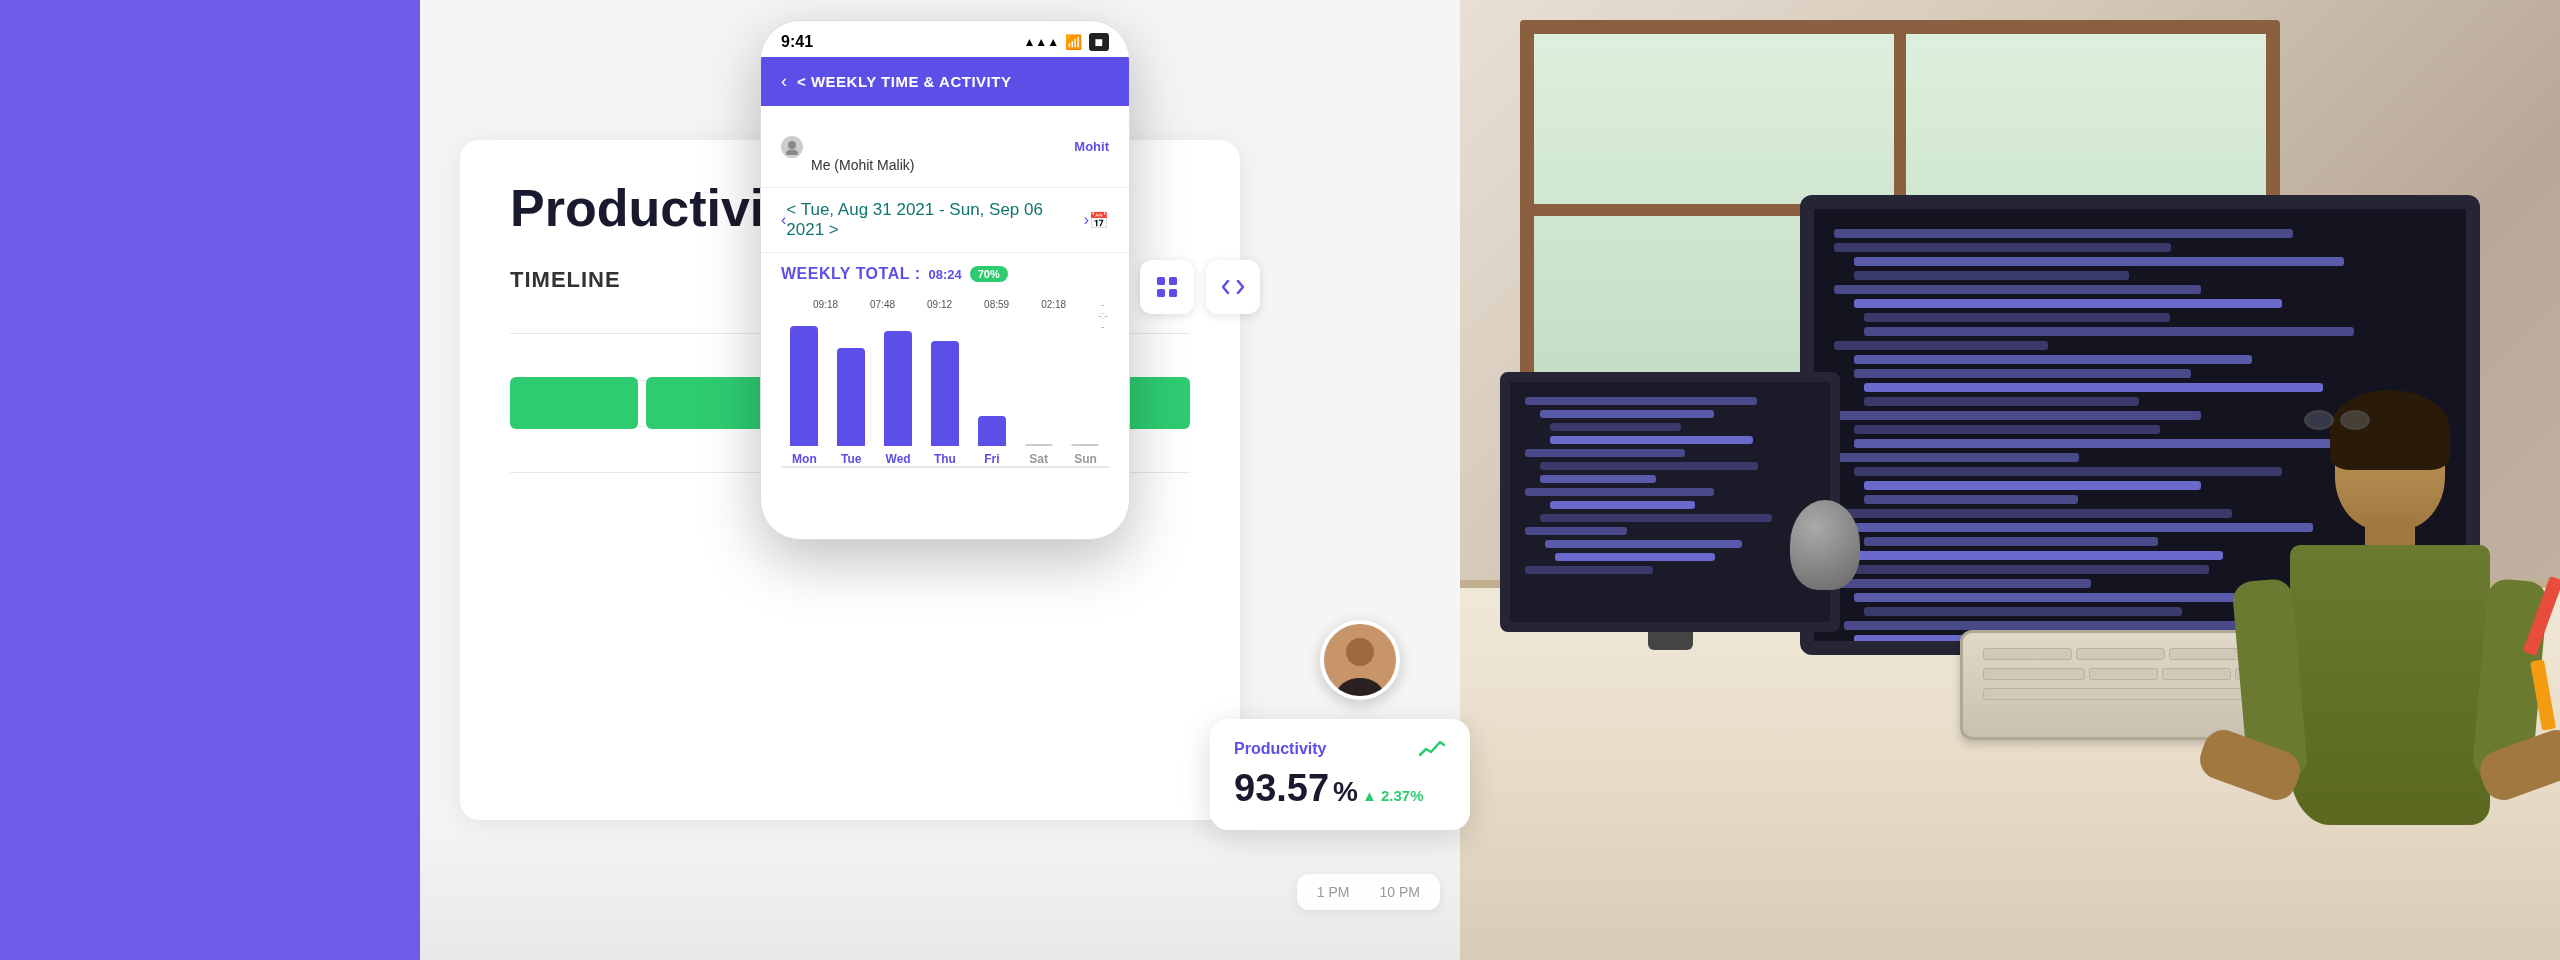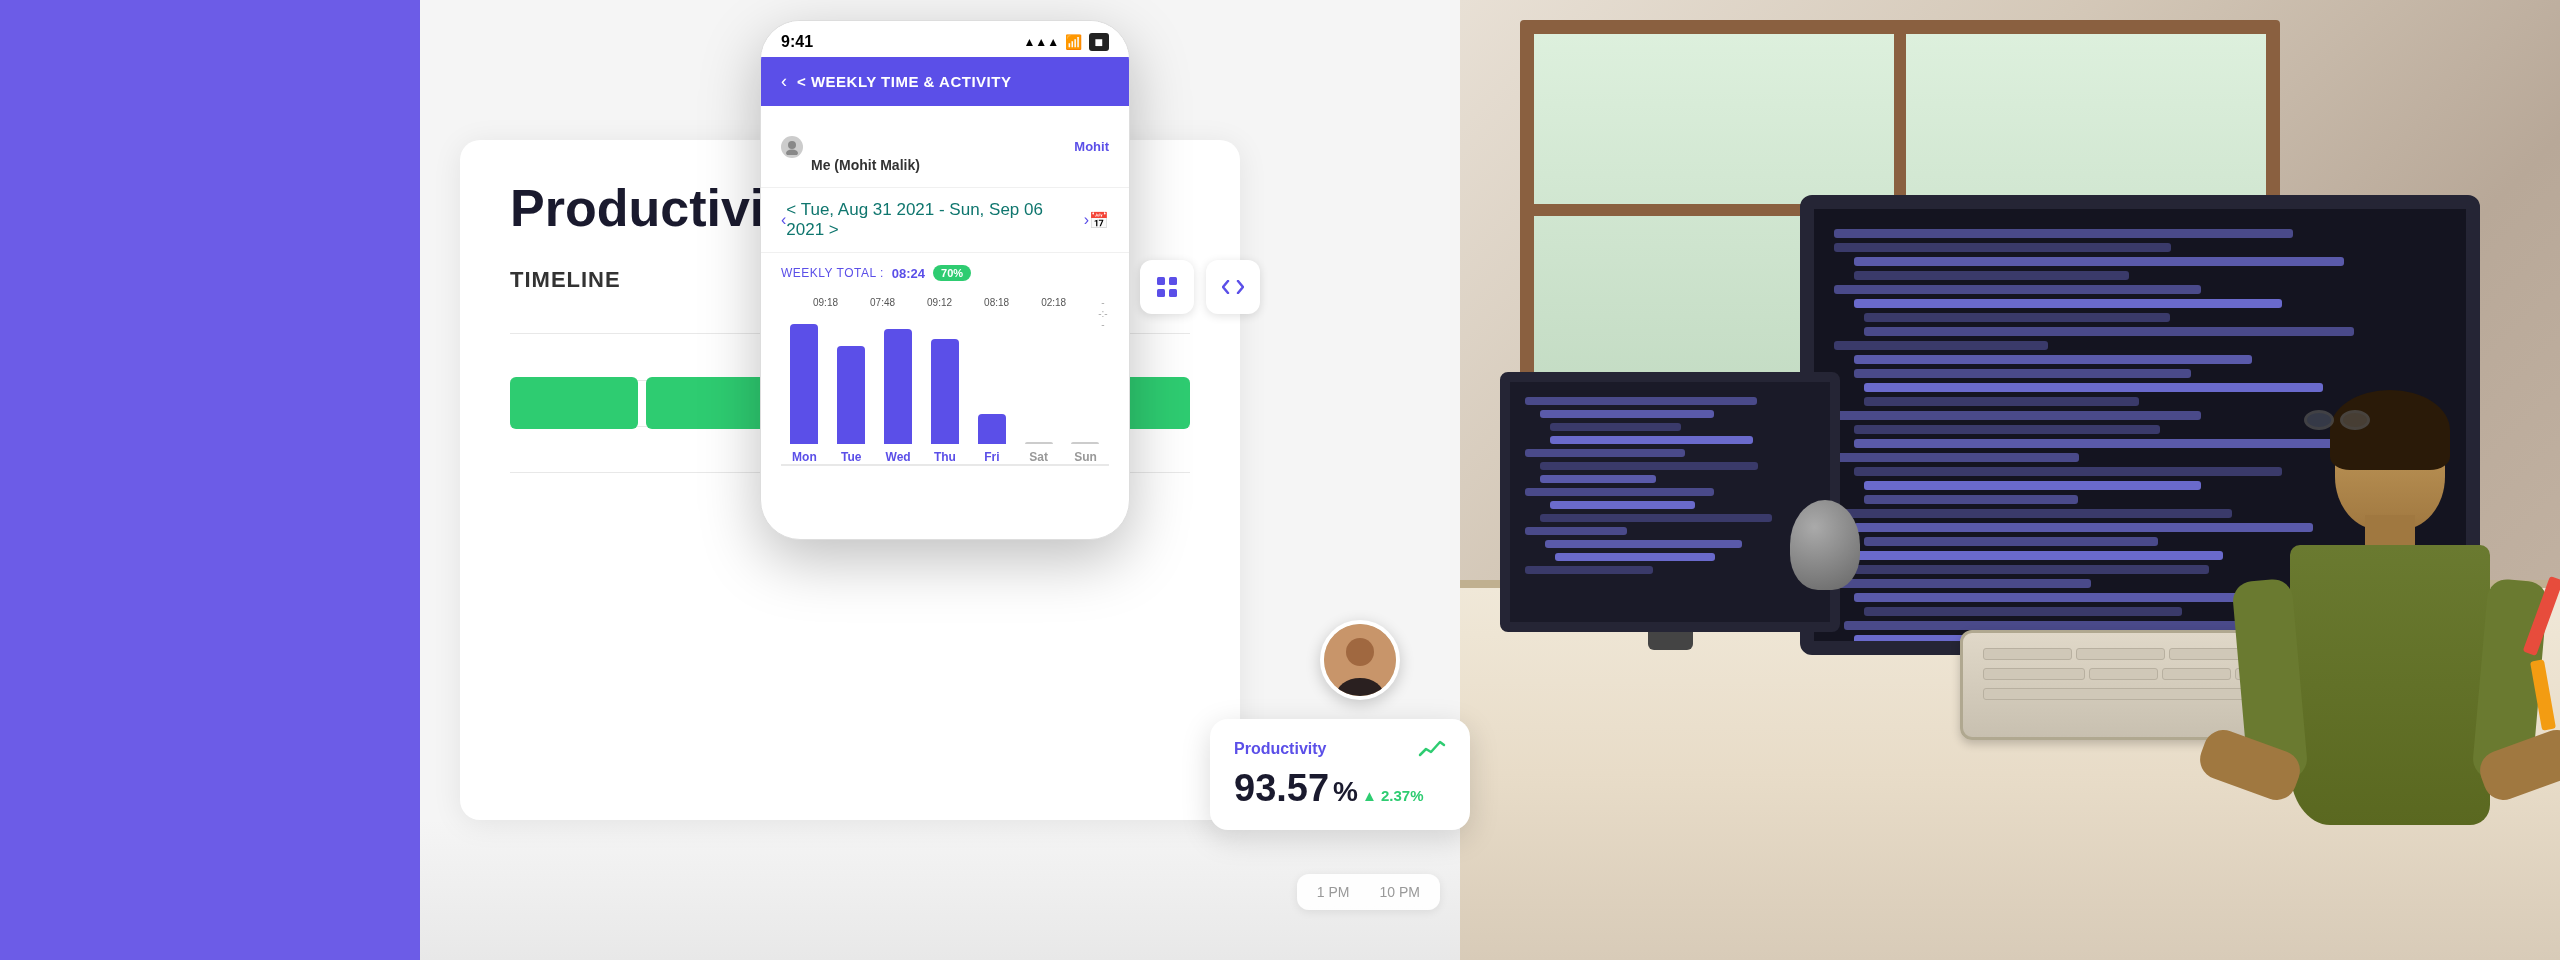--- a/index.html
+++ b/index.html
@@ -201,22 +201,22 @@
     }
 
     .phone-weekly-total {
       padding: 12px 20px 6px;
       display: flex;
       align-items: center;
       gap: 8px;
     }
 
     .weekly-total-label {
-      font-size: 12px;
-      font-weight: 400;
+      font-size: 16px;
+      font-weight: 700;
       color: #5B4FE8;
       letter-spacing: 0.5px;
     }
 
     .weekly-total-time {
       font-size: 13px;
       font-weight: 700;
       color: #5B4FE8;
     }
 
@@ -442,21 +442,21 @@
     </div>
 
     <div class="phone-user-row">
       <div class="phone-user-left">
         <div class="user-icon">
           <svg width="16" height="16" viewBox="0 0 16 16">
             <circle cx="8" cy="6" r="4" fill="#888"></circle>
             <ellipse cx="8" cy="14" rx="6" ry="3.5" fill="#888"></ellipse>
           </svg>
         </div>
-        <span style="font-size:14px;color:#333;font-weight:700;margin-top:37px;">Me (Mohit Malik)</span>
+        <span style="font-size:14px;color:#333;font-weight:400;margin-top:37px;">Me (Mohit Malik)</span>
       </div>
       <span style="font-size:13px;color:#5B4FE8;font-weight:600;cursor:pointer;">Mohit</span>
     </div>
 
     <div class="phone-date-row">
       <span style="color:#5B4FE8;cursor:pointer;font-size:16px;">‹</span>
       <span style="font-size:17px;color:#0f766e;">&lt; Tue, Aug 31 2021 - Sun, Sep 06 2021 &gt;</span>
       <span style="color:#5B4FE8;cursor:pointer;font-size:16px;">›</span>
       <span style="color:#666;cursor:pointer;font-size:16px;">📅</span>
     </div>
@@ -466,21 +466,21 @@
       <span class="weekly-total-time">08:24</span>
       <span class="weekly-total-badge">70%</span>
     </div>
 
     <div class="phone-chart-area">
 
       <div class="phone-bar-values">
         <span class="phone-bar-value" style="font-size:10px;color:#555;">09:18</span>
         <span class="phone-bar-value" style="font-size:10px;color:#555;">07:48</span>
         <span class="phone-bar-value" style="font-size:10px;color:#555;">09:12</span>
-        <span class="phone-bar-value" style="font-size:10px;color:#555;">08:18</span>
+        <span class="phone-bar-value" style="font-size:10px;color:#555;">08:59</span>
         <span class="phone-bar-value" style="font-size:10px;color:#555;">02:18</span>
         <span class="phone-bar-value" style="font-size:10px;color:#aaa;">--:--</span>
         <span class="phone-bar-value" style="font-size:10px;color:#aaa;">--:--</span>
       </div>
 
       <div class="phone-bars-container">
         <div class="phone-bar-wrap">
           <div class="phone-bar" style="height:120px;"></div>
           <span class="phone-bar-label">Mon</span>
         </div>

